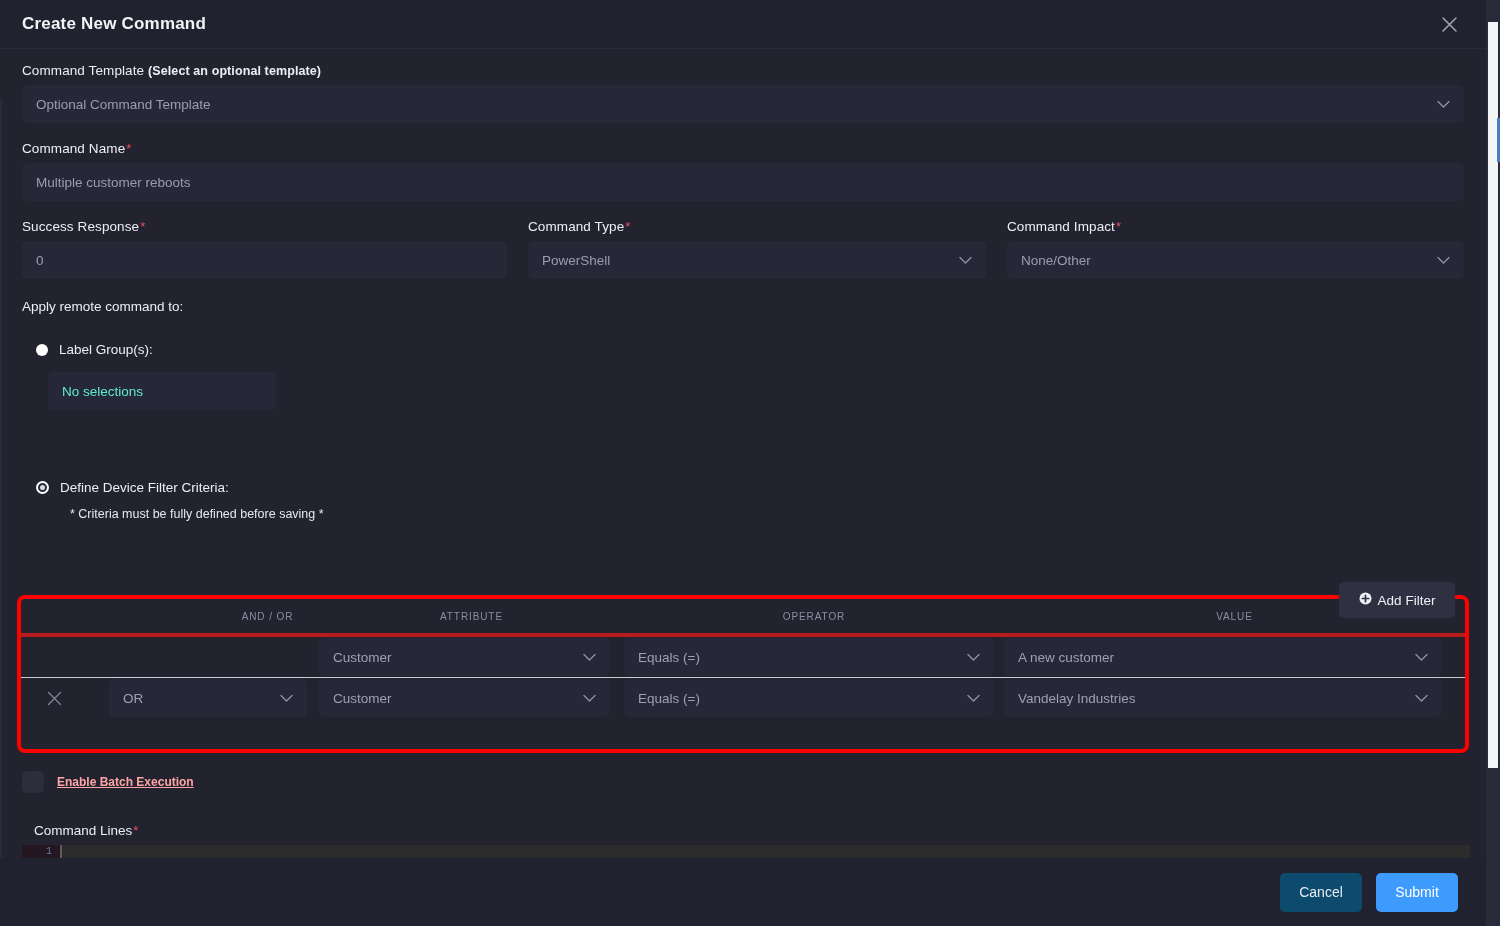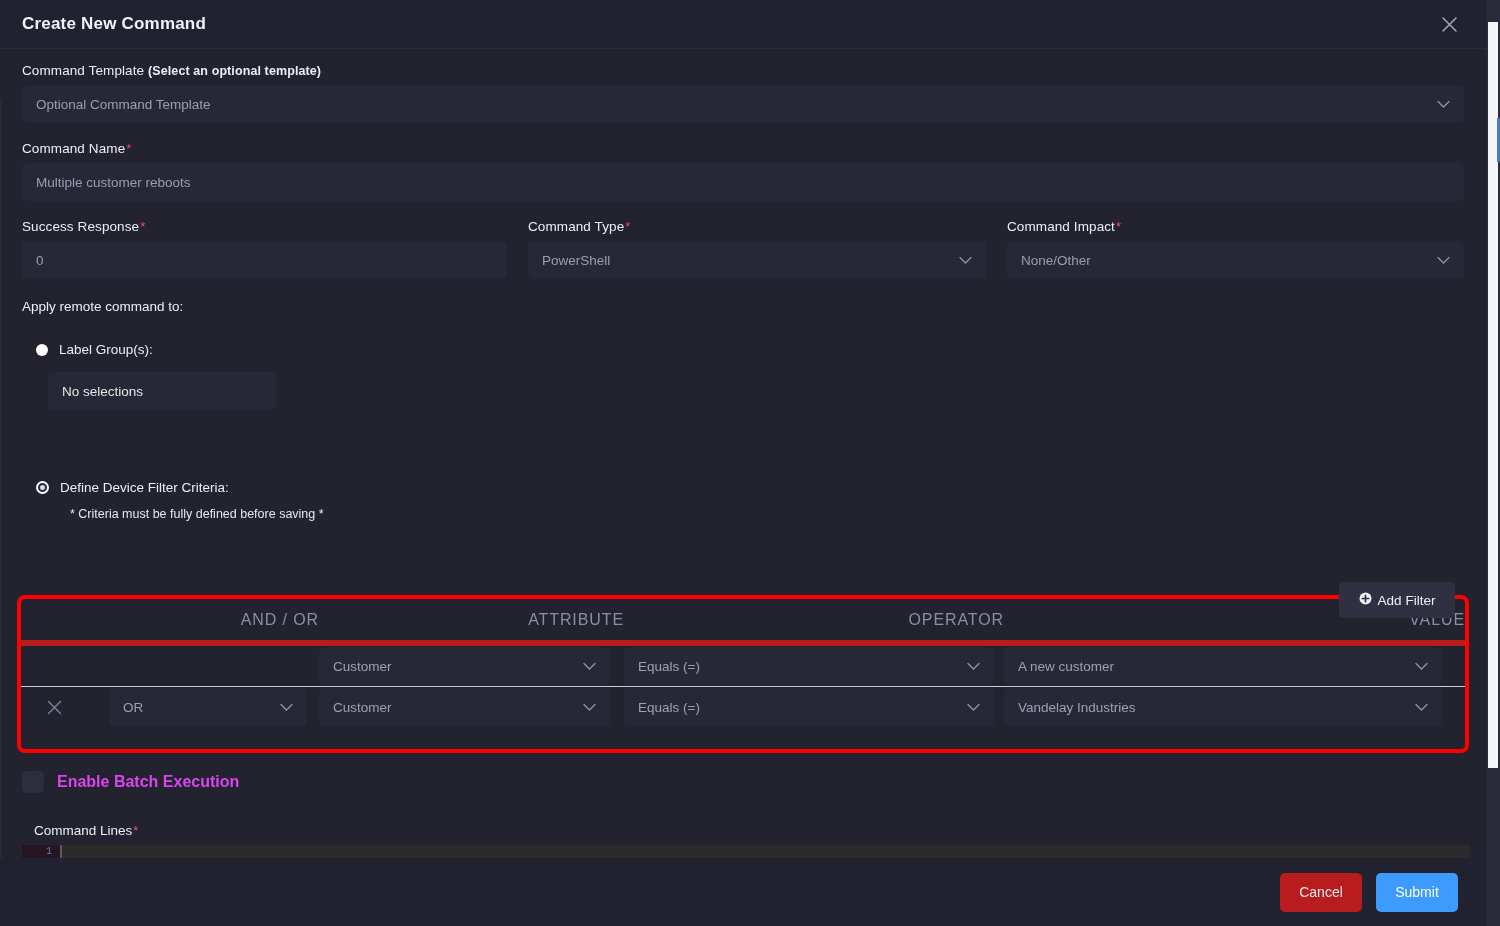--- a/index.html
+++ b/index.html
@@ -153,21 +153,21 @@
   .no-sel-box {
     width: 228px;
     margin: 15px 0 0 26px;
     height: 38px;
     background: #272837;
     border-radius: 5px;
     display: flex;
     align-items: center;
     padding: 0 14px;
     font-size: 13.5px;
-    color: #e5e5e5;
+    color: #5eead4;
     cursor: pointer;
   }
 
   .criteria-note {
     font-size: 12.5px;
     color: #e6e8ef;
     margin: 12px 0 0 48px;
   }
 
   
@@ -200,27 +200,27 @@
     justify-content: center;
     gap: 6px;
     font-size: 13.5px;
     color: #f0f1f6;
     cursor: pointer;
     z-index: 5;
   }
 
   .ftable { width: 100%; border-collapse: collapse; }
   .ftable th {
-    font-size: 16px;
+    font-size: 10px;
     letter-spacing: .9px;
     color: #8b8ea3;
     font-weight: normal;
-    text-align: right;
+    text-align: center;
     padding: 12px 0 11px 0;
-    border-bottom: 6px solid #b91c1c;
+    border-bottom: 4px solid #b91c1c;
   }
   .ftable td {
     padding: 1px 0;
     vertical-align: middle;
   }
   .ftable tbody tr:first-child td { border-bottom: 1px solid #c9cbd6; }
 
   .c-del  { width: 88px;  padding-left: 22px !important; }
   .c-andor{ width: 210px; }
   .c-attr { width: 305px; }
@@ -265,21 +265,21 @@
     align-items: center;
     gap: 13px;
     cursor: pointer;
   }
   .checkbox {
     width: 22px; height: 22px;
     border-radius: 5px;
     background: #2c2d3d;
     flex: 0 0 22px;
   }
-  .batch-label { font-size: 16px; font-weight: bold; color: #d946ef; }
+  .batch-label { font-size: 12px; font-weight: bold; color: #fca5a5; text-decoration: underline; }
 
   
   .cmdlines-label {
     position: absolute;
     left: 34px;
     top: 774px;
     font-size: 13.5px;
     color: #eceef4;
   }
   .editor {
@@ -329,21 +329,21 @@
     font-size: 14px;
     display: flex;
     align-items: center;
     justify-content: center;
     cursor: pointer;
     border: none;
     font-family: "Liberation Sans", sans-serif;
   }
   .btn-cancel {
     width: 82px;
-    background: #b91c1c;
+    background: #0c4a6e;
     color: #e9ebf2;
   }
   .btn-submit {
     width: 82px;
     background: #3d9bfd;
     color: #ffffff;
   }
 
   
   .scrollbar-track {

